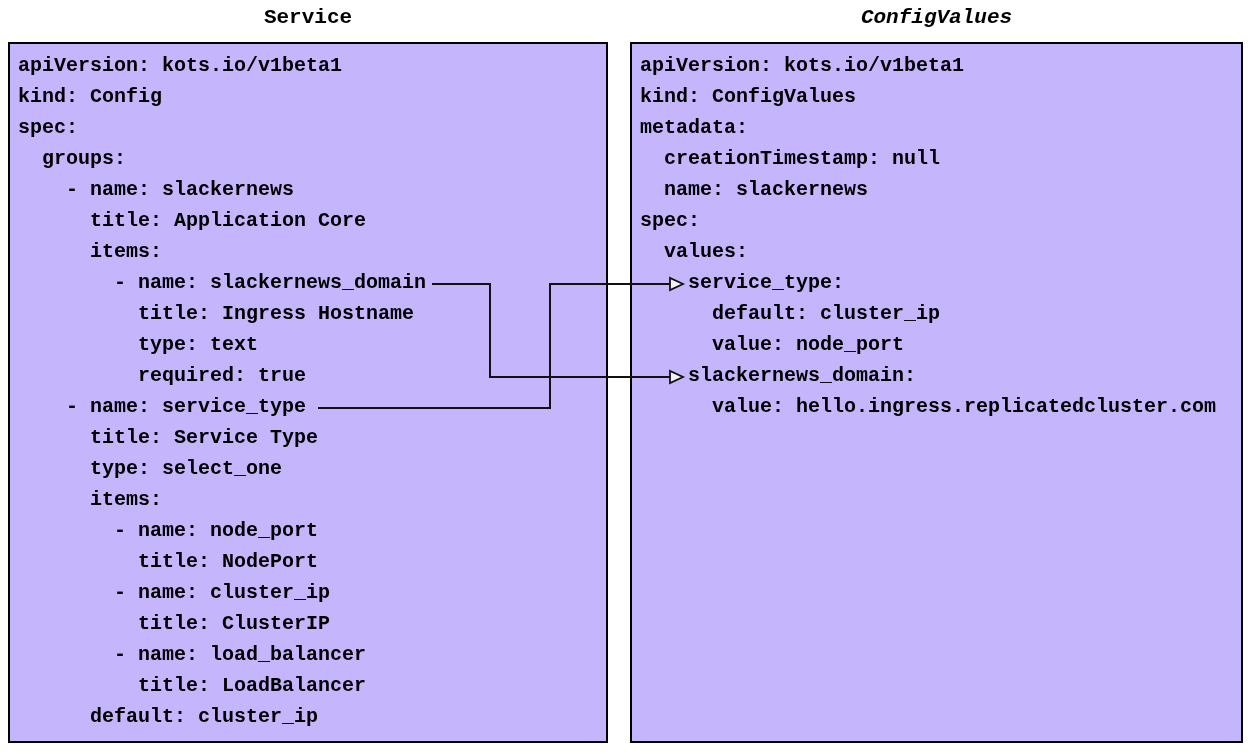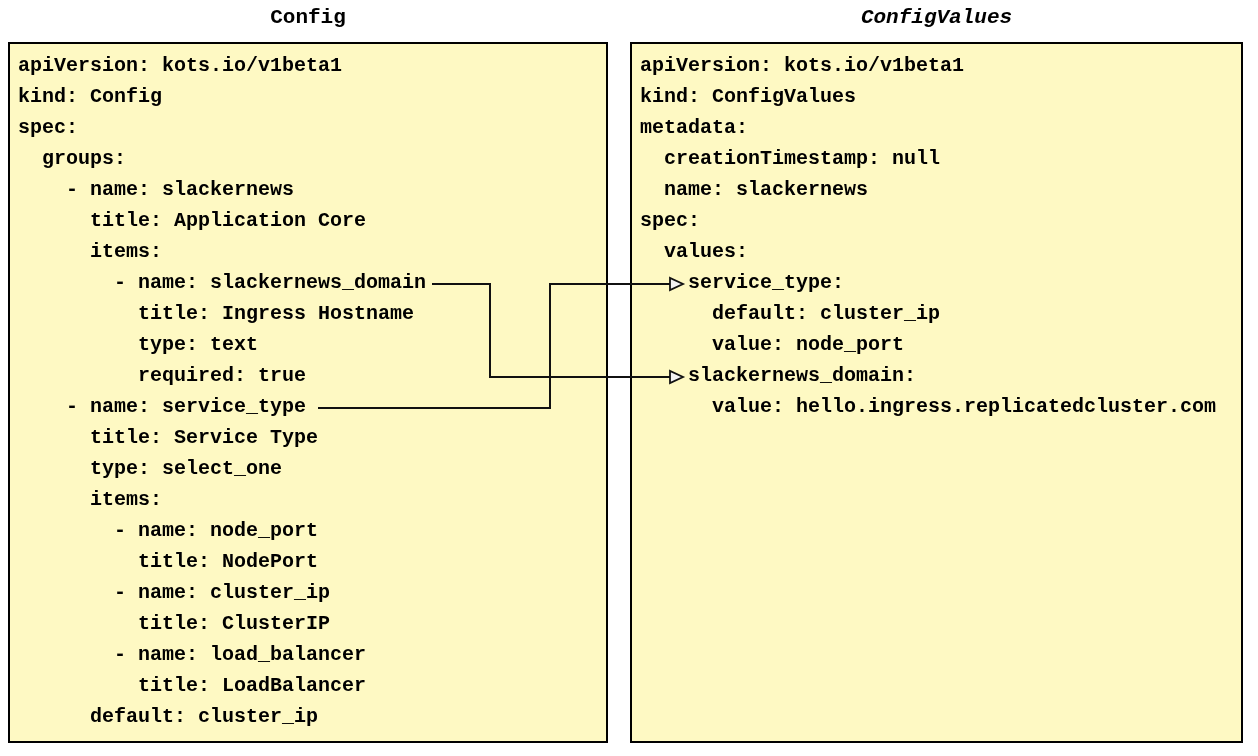--- a/index.html
+++ b/index.html
@@ -29,21 +29,21 @@
   }
   #config-title { left: 8px; width: 600px; }
   #configvalues-title { left: 630px; width: 613px; font-style: italic; }
 
   .code-box {
     position: absolute;
     top: 42px;
     height: 701px;
     box-sizing: border-box;
     border: 2px solid #000000;
-    background: #fef9c3;
+    background: #c4b5fd;
   }
   #config-box { left: 8px; width: 600px; }
   #configvalues-box { left: 630px; width: 613px; }
 
   .code-box pre {
     margin: 0;
     padding: 6px 2px 0 8px;
     font-family: "Liberation Mono", monospace;
     font-weight: bold;
     font-size: 20px;
@@ -57,21 +57,21 @@
     left: 0;
     top: 0;
     width: 1258px;
     height: 756px;
     pointer-events: none;
   }
 </style>
 </head>
 <body>
 
-<div class="panel-title" id="config-title">Config</div>
+<div class="panel-title" id="config-title">Service</div>
 
 <div class="panel-title" id="configvalues-title">ConfigValues</div>
 
 <div class="code-box" id="config-box">
   <pre>apiVersion: kots.io/v1beta1
 kind: Config
 spec:
   groups:
     - name: slackernews
       title: Application Core

